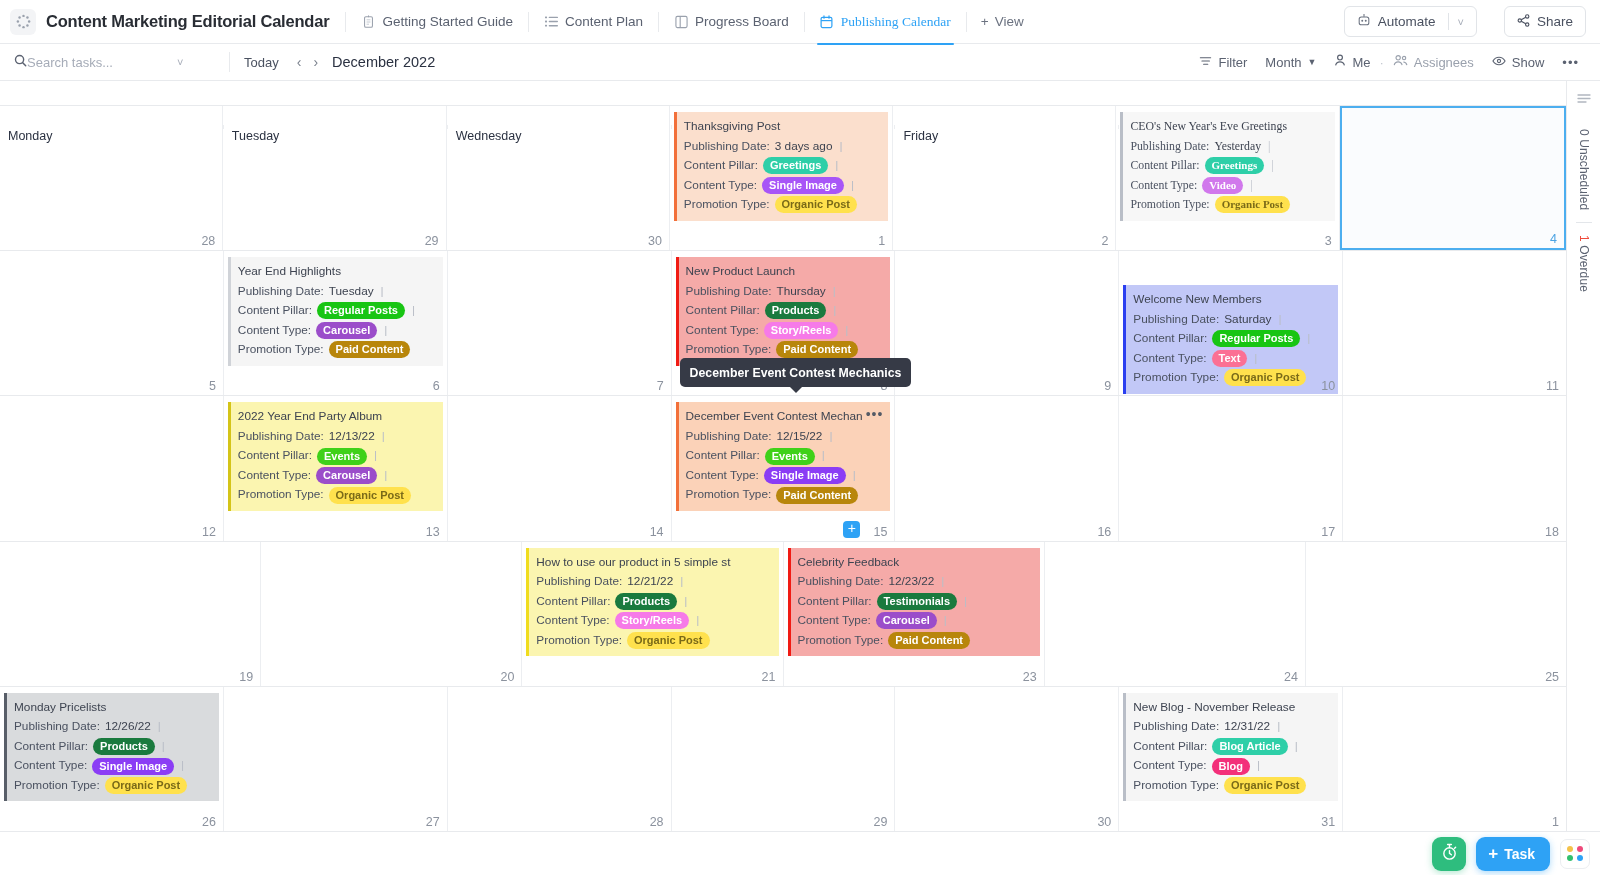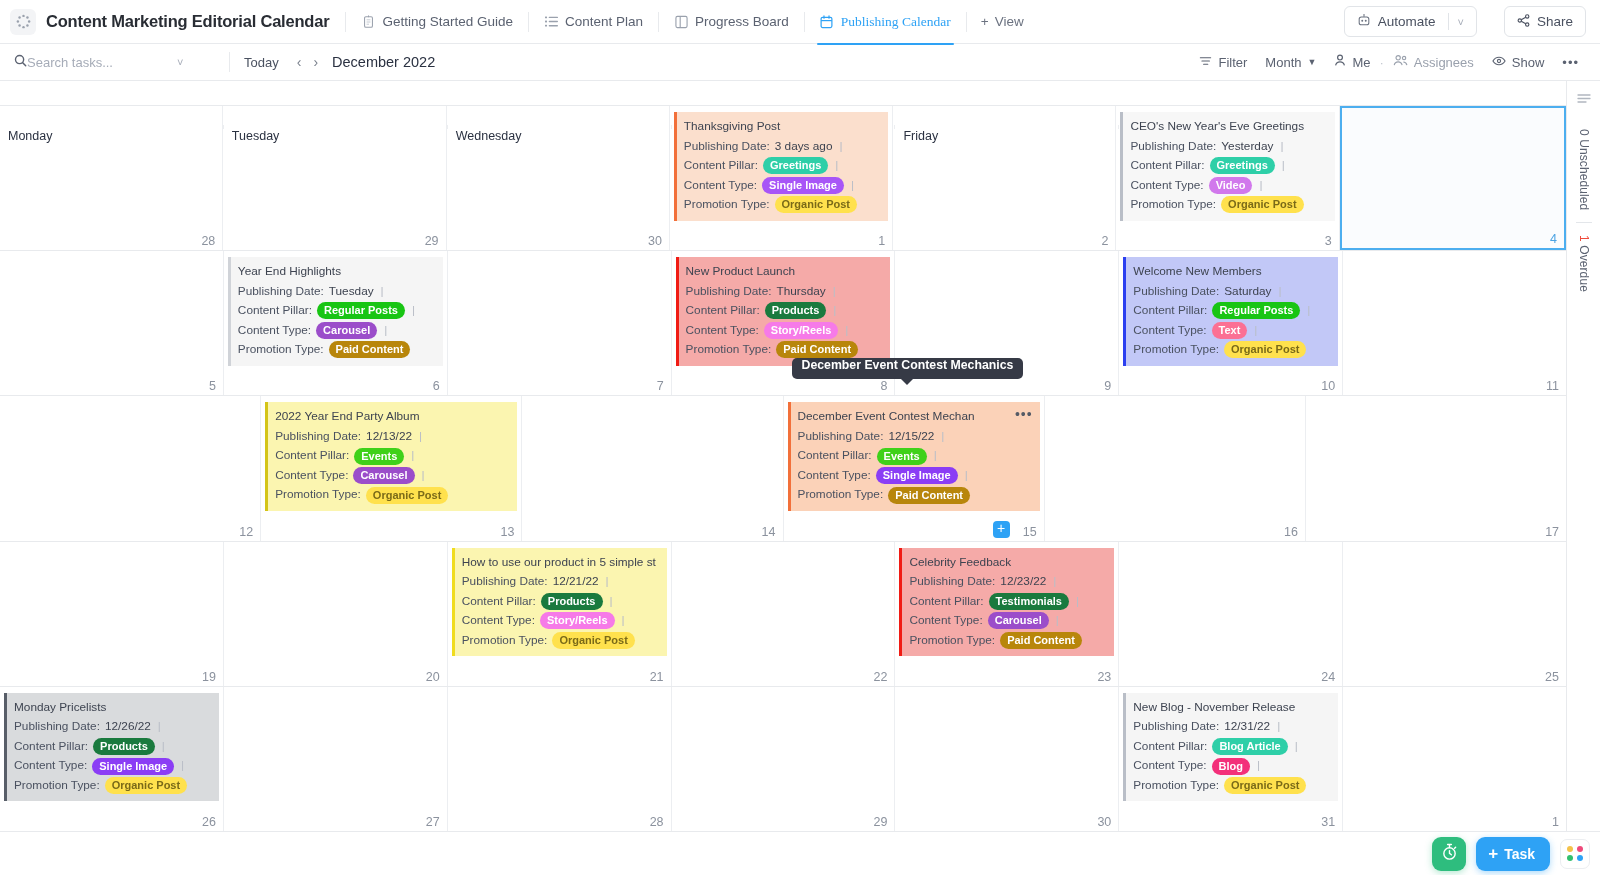--- a/index.html
+++ b/index.html
@@ -139,21 +139,21 @@
     color: #fff; line-height: 14px;
   }
   .dots {
     position: absolute; right: 7px; top: 6px; color: #555b66;
     font-size: 14px; letter-spacing: 1px; line-height: 12px;
   }
   
   .tooltip {
     position: absolute; z-index: 40;
     background: #363a46; color: #fff; border-radius: 5px;
-    font-size: 12.3px; font-weight: 700; padding: 0 10px 7px 10px;
+    font-size: 12.3px; font-weight: 700; padding: 8px 10px 7px 10px;
     white-space: nowrap;
   }
   .tooltip::after {
     content: ""; position: absolute; left: 50%; margin-left: -6px; bottom: -6px;
     border-left: 6px solid transparent; border-right: 6px solid transparent;
     border-top: 6px solid #363a46;
   }
 
   
   .rail {
@@ -421,21 +421,21 @@
                   <span class="clabel">Promotion Type:</span>
                   <span class="pill" style="background: rgb(255, 225, 77); color: rgb(122, 106, 24);">Organic Post</span>
                 </div>
               </div>
               <div class="daynum">1</div>
             </div>
             <div class="cell">
               <div class="daynum">2</div>
             </div>
             <div class="cell">
-              <div class="card" style="background: rgb(247, 247, 247); border-left-color: rgb(185, 190, 199);">
+              <div class="card" style="background: rgb(247, 247, 247); border-left-color: rgb(185, 190, 199); font-family: Liberation Serif, serif;">
                 <div class="ctitle">CEO's New Year's Eve Greetings</div>
                 <div class="crow">
                   <span class="clabel">Publishing Date:</span>
                   <span class="cval">Yesterday</span>
                   <span class="sep">|</span>
                 </div>
                 <div class="crow">
                   <span class="clabel">Content Pillar:</span>
                   <span class="pill" style="background: rgb(46, 207, 168); color: rgb(255, 255, 255);">Greetings</span>
                   <span class="sep">|</span>
@@ -510,21 +510,21 @@
                   <span class="clabel">Promotion Type:</span>
                   <span class="pill" style="background: rgb(184, 134, 11); color: rgb(255, 255, 255);">Paid Content</span>
                 </div>
               </div>
               <div class="daynum">8</div>
             </div>
             <div class="cell">
               <div class="daynum">9</div>
             </div>
             <div class="cell">
-              <div class="card" style="background: rgb(194, 200, 247); border-left-color: rgb(43, 63, 240);">
+              <div class="card" style="background: rgb(194, 200, 247); border-left-color: rgb(43, 63, 240); margin-top: 28px;">
                 <div class="ctitle">Welcome New Members</div>
                 <div class="crow">
                   <span class="clabel">Publishing Date:</span>
                   <span class="cval">Saturday</span>
                   <span class="sep">|</span>
                 </div>
                 <div class="crow">
                   <span class="clabel">Content Pillar:</span>
                   <span class="pill" style="background: rgb(24, 197, 19); color: rgb(255, 255, 255);">Regular Posts</span>
                   <span class="sep">|</span>
@@ -604,20 +604,23 @@
               <div class="tooltip" style="left: 8px; top: -38px;">December Event Contest Mechanics</div>
               <div class="addbtn">+</div>
               <div class="daynum">15</div>
             </div>
             <div class="cell">
               <div class="daynum">16</div>
             </div>
             <div class="cell">
               <div class="daynum">17</div>
             </div>
+            <div class="cell">
+              <div class="daynum">18</div>
+            </div>
           </div>
           <div class="week">
             <div class="cell">
               <div class="daynum">19</div>
             </div>
             <div class="cell">
               <div class="daynum">20</div>
             </div>
             <div class="cell">
               <div class="card" style="background: rgb(251, 245, 176); border-left-color: rgb(240, 220, 30);">
@@ -636,23 +639,20 @@
                   <span class="clabel">Content Type:</span>
                   <span class="pill" style="background: rgb(246, 122, 232); color: rgb(255, 255, 255);">Story/Reels</span>
                   <span class="sep">|</span>
                 </div>
                 <div class="crow">
                   <span class="clabel">Promotion Type:</span>
                   <span class="pill" style="background: rgb(255, 225, 77); color: rgb(122, 106, 24);">Organic Post</span>
                 </div>
               </div>
               <div class="daynum">21</div>
-            </div>
-            <div class="cell">
-              <div class="daynum">22</div>
             </div>
             <div class="cell">
               <div class="card" style="background: rgb(245, 170, 168); border-left-color: rgb(240, 27, 20);">
                 <div class="ctitle">Celebrity Feedback</div>
                 <div class="crow">
                   <span class="clabel">Publishing Date:</span>
                   <span class="cval">12/23/22</span>
                   <span class="sep">|</span>
                 </div>
                 <div class="crow">

